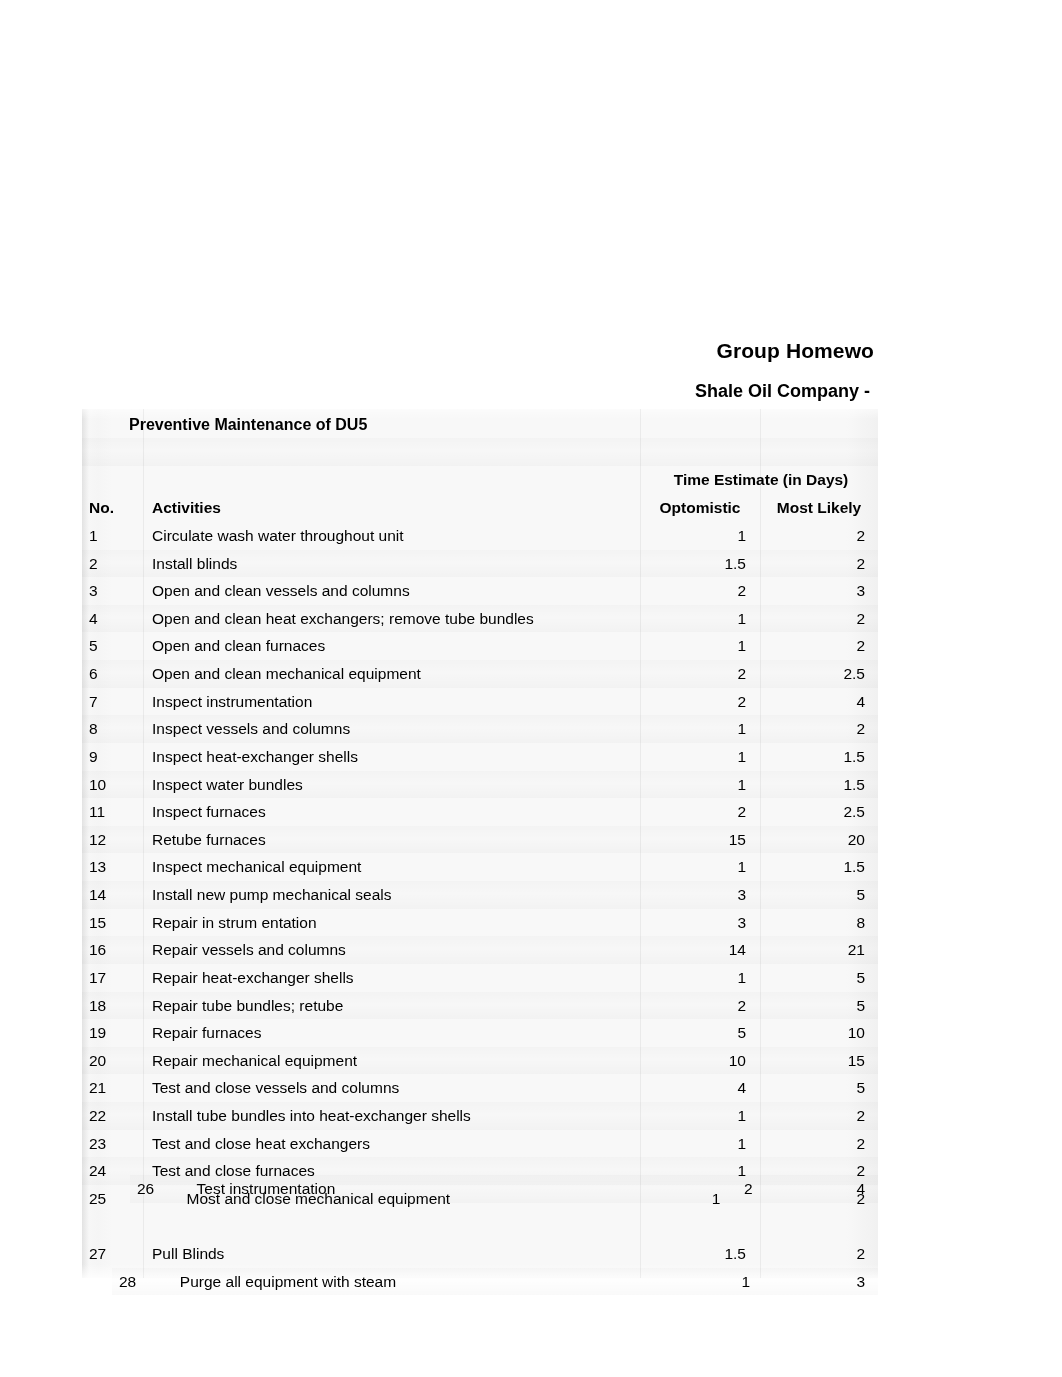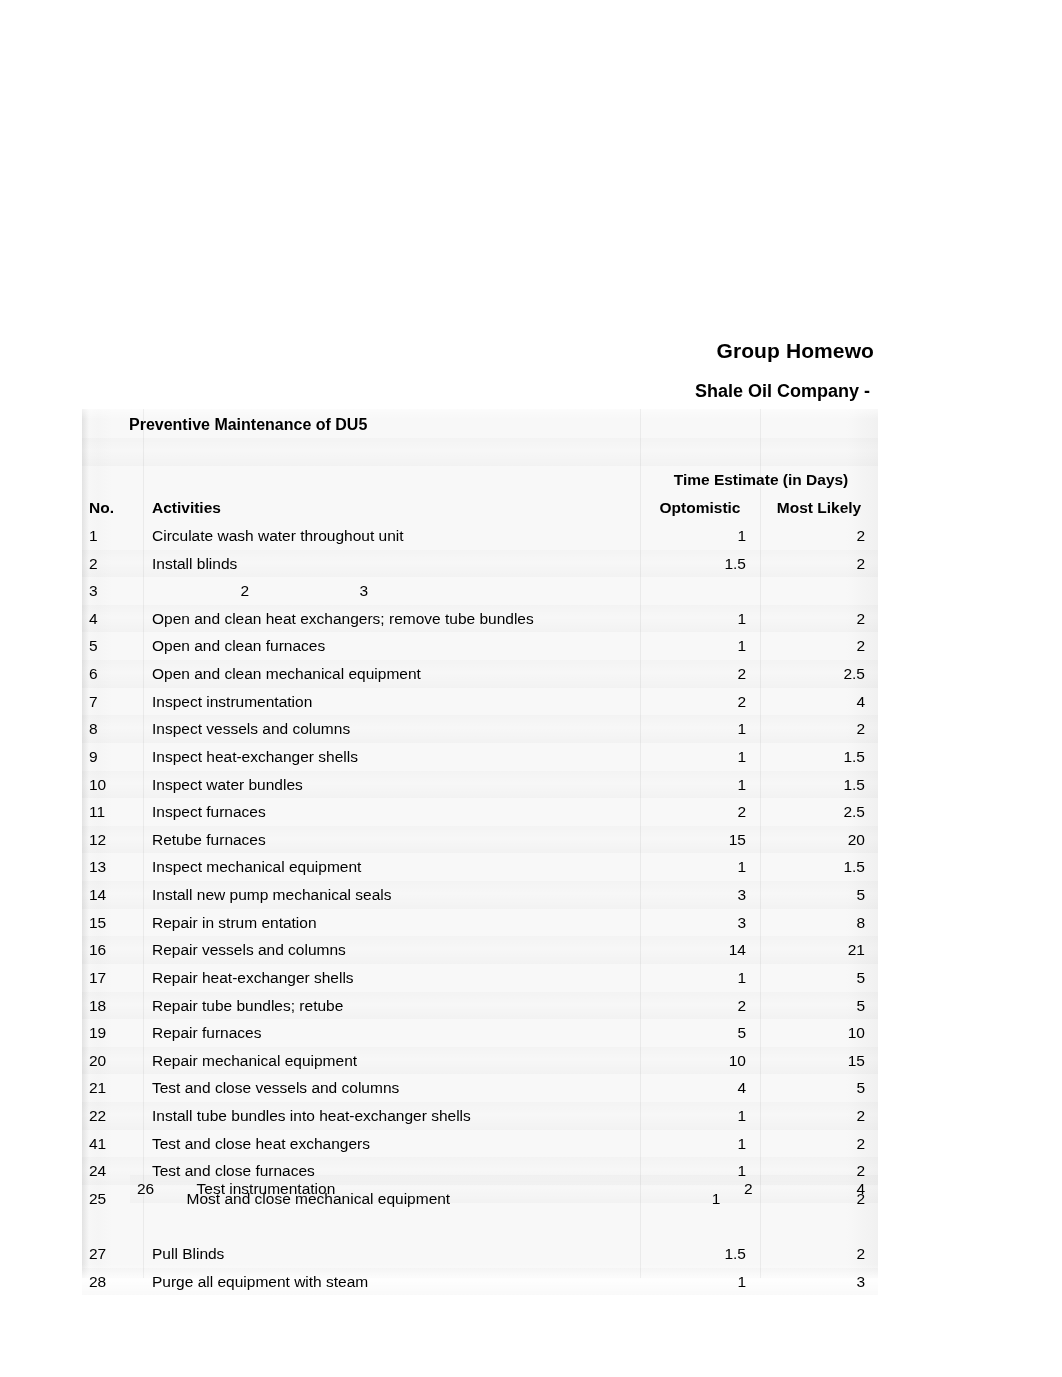--- a/index.html
+++ b/index.html
@@ -206,20 +206,21 @@
         <div class="c-most">2</div>
       </div>
       <div class="row striped" style="top: 140.62px;">
         <div class="c-no">2</div>
         <div class="c-act">Install blinds</div>
         <div class="c-opt">1.5</div>
         <div class="c-most">2</div>
       </div>
       <div class="row" style="top: 168.24px;">
         <div class="c-no">3</div>
+        <div class="c-act">Open and clean vessels and columns</div>
         <div class="c-opt">2</div>
         <div class="c-most">3</div>
       </div>
       <div class="row striped" style="top: 195.86px;">
         <div class="c-no">4</div>
         <div class="c-act">Open and clean heat exchangers; remove tube bundles</div>
         <div class="c-opt">1</div>
         <div class="c-most">2</div>
       </div>
       <div class="row" style="top: 223.48px;">
@@ -324,21 +325,21 @@
         <div class="c-opt">4</div>
         <div class="c-most">5</div>
       </div>
       <div class="row striped" style="top: 693.02px;">
         <div class="c-no">22</div>
         <div class="c-act">Install tube bundles into heat-exchanger shells</div>
         <div class="c-opt">1</div>
         <div class="c-most">2</div>
       </div>
       <div class="row" style="top: 720.64px;">
-        <div class="c-no">41</div>
+        <div class="c-no">23</div>
         <div class="c-act">Test and close heat exchangers</div>
         <div class="c-opt">1</div>
         <div class="c-most">2</div>
       </div>
       <div class="row striped" style="top: 748.26px;">
         <div class="c-no">24</div>
         <div class="c-act">Test and close furnaces</div>
         <div class="c-opt">1</div>
         <div class="c-most">2</div>
       </div>
@@ -353,21 +354,21 @@
         <div class="c-act">Test instrumentation</div>
         <div class="c-opt">2</div>
         <div class="c-most">4</div>
       </div>
       <div class="row" style="top: 831.12px;">
         <div class="c-no">27</div>
         <div class="c-act">Pull Blinds</div>
         <div class="c-opt">1.5</div>
         <div class="c-most">2</div>
       </div>
-      <div class="row striped" style="top: 858.74px;">
+      <div class="row striped" style="top: 858.74px; margin-left: 30px;">
         <div class="c-no">28</div>
         <div class="c-act">Purge all equipment with steam</div>
         <div class="c-opt">1</div>
         <div class="c-most">3</div>
       </div>
     </div>
 
 </div>
 
 </body></html>

